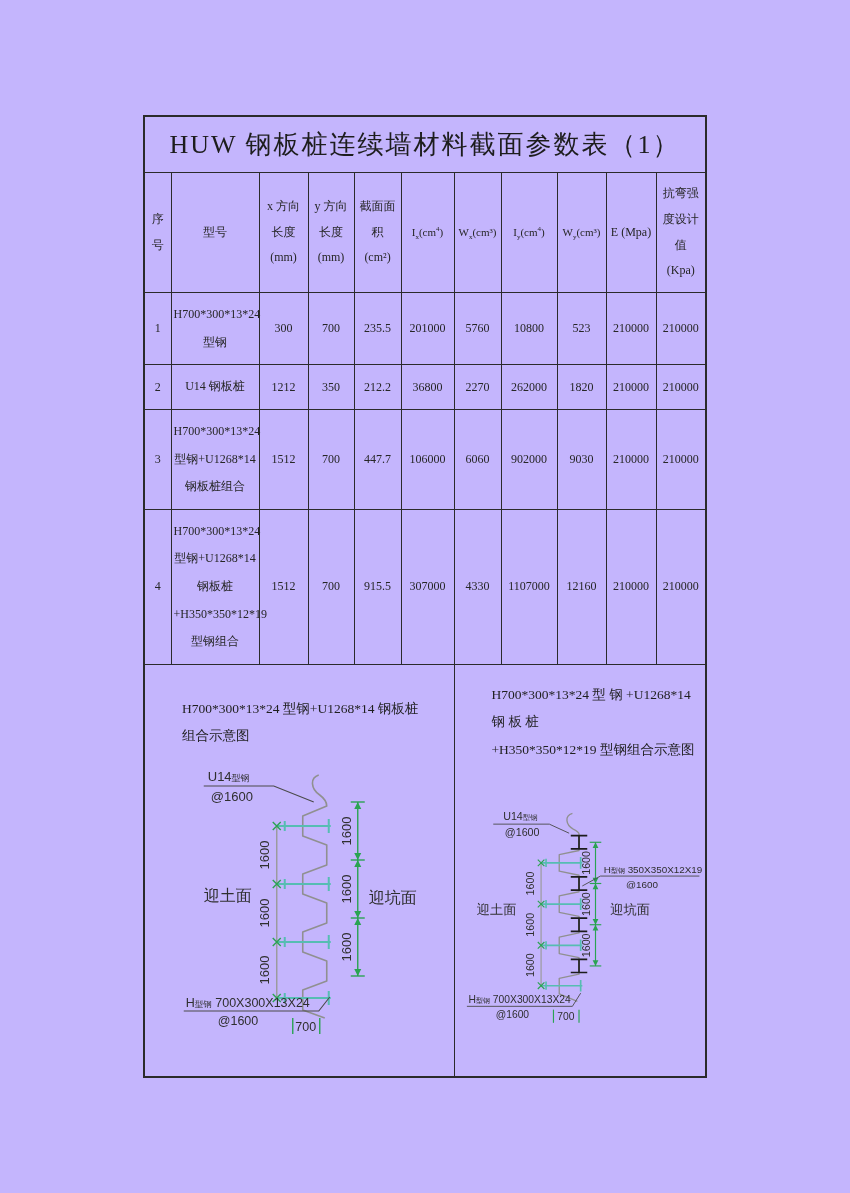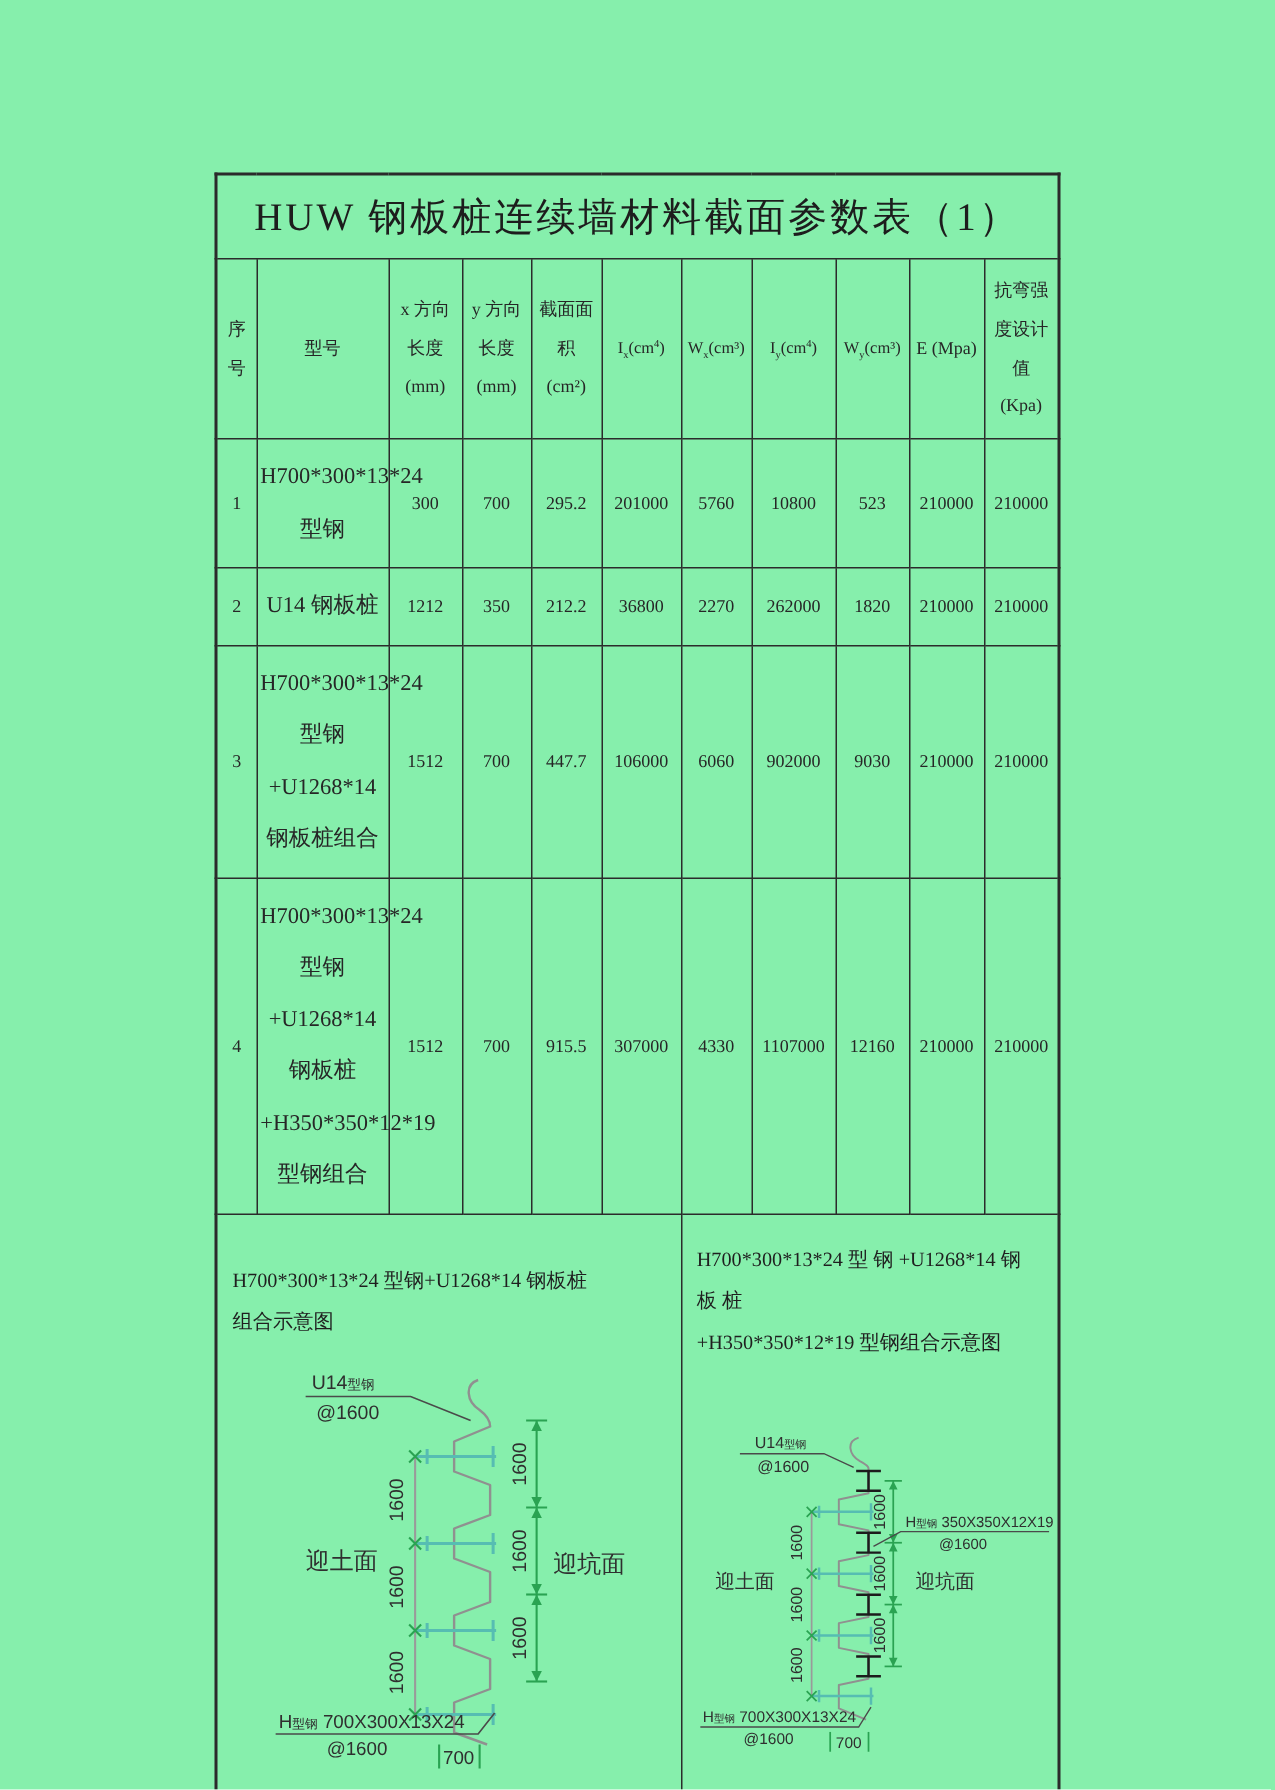--- a/index.html
+++ b/index.html
@@ -1,41 +1,41 @@
 <!DOCTYPE html>
 <html><head>
 <meta charset="utf-8">
 <style>
   html,body{margin:0;padding:0;background:#ffffff;}
   .page{
-    position:relative;width:850px;height:1193px;margin:0 auto;background:#86efac;
+    position:relative;width:850px;height:1193px;margin:0 auto;background:#c4b5fd;
     font-family:"Liberation Serif","DejaVu Serif",serif;color:#222;overflow:hidden;
   }
   table.param{
     border-collapse:collapse;table-layout:fixed;width:562px;margin:115px auto 0;
     border:2px solid #2b2b2b;
   }
   table.param td,table.param th{
     border:1px solid #2b2b2b;text-align:center;vertical-align:middle;
     font-weight:normal;color:#262626;padding:8px 2px;
   }
   tr.title-row td{padding:10px 4px;}
   .table-title{
     font-size:26px;letter-spacing:2px;color:#1d1d1d;
   }
   .hmulti{white-space:pre-line;line-height:2.15;font-size:12px;}
   .sci{font-size:11px;white-space:nowrap;}
   .sci sub{font-size:7px;}
   .sci sup{font-size:7px;}
   tbody.data td{font-size:12px;line-height:1.9;white-space:pre-line;}
-  tbody.data td.model{font-size:15px;line-height:2.3;text-align:center;}
+  tbody.data td.model{font-size:12px;line-height:2.3;text-align:center;}
   td.diag{padding:0;vertical-align:top;height:357px;}
   .caption{
     text-align:left;white-space:pre-line;font-size:13.5px;line-height:2.05;
-    padding:8px 8px 0 8px;color:#1f1f1f;min-height:52px;
+    padding:8px 8px 0 8px;color:#1f1f1f;min-height:52px;margin-left:27px;
   }
   svg text{font-family:"Liberation Sans","DejaVu Sans",sans-serif;fill:#2f2f2f;}
   .note{
     width:592px;margin:38px auto 0;font-size:15px;line-height:2.15;
     text-align:justify;color:#1c1c1c;
   }
 </style>
 </head>
 <body>
 
@@ -107,21 +107,21 @@
           </th>
       </tr>
     </tbody>
     <tbody class="data">
         <tr>
           <td>1</td>
           <td class="model">H700*300*13*24
 型钢</td>
           <td>300</td>
           <td>700</td>
-          <td>295.2</td>
+          <td>235.5</td>
           <td>201000</td>
           <td>5760</td>
           <td>10800</td>
           <td>523</td>
           <td>210000</td>
           <td>210000</td>
         </tr>
         <tr>
           <td>2</td>
           <td class="model">U14 钢板桩</td>

